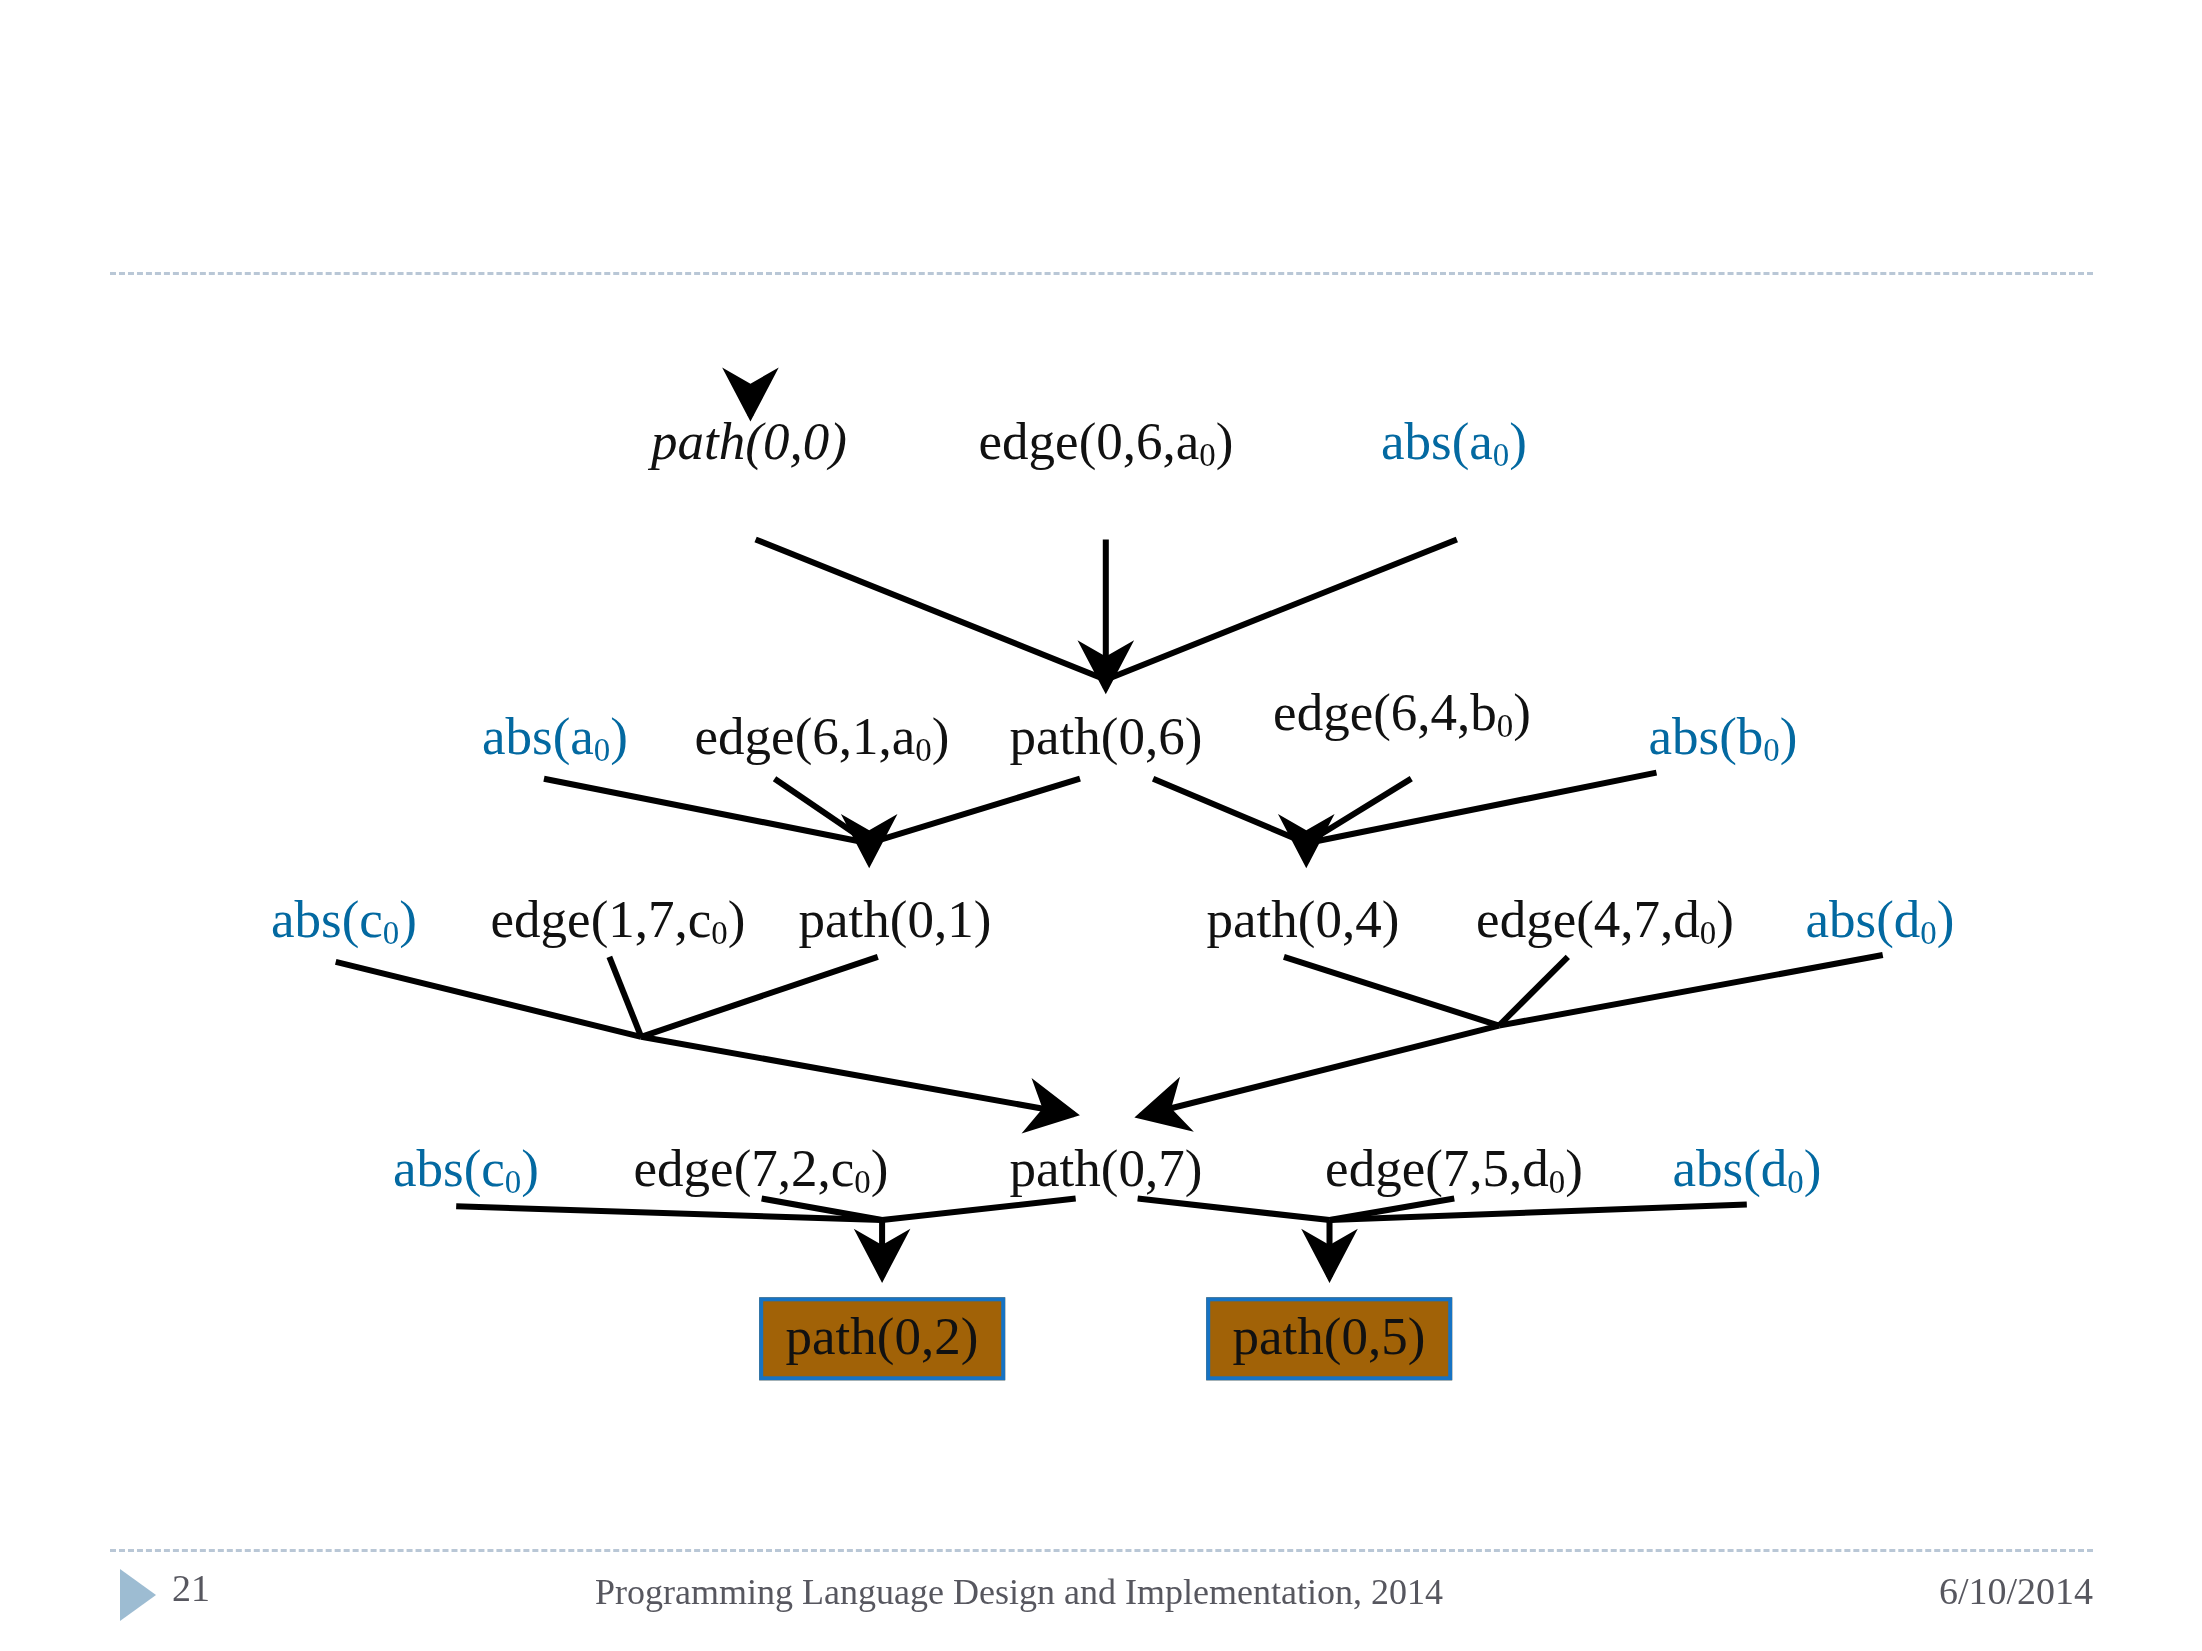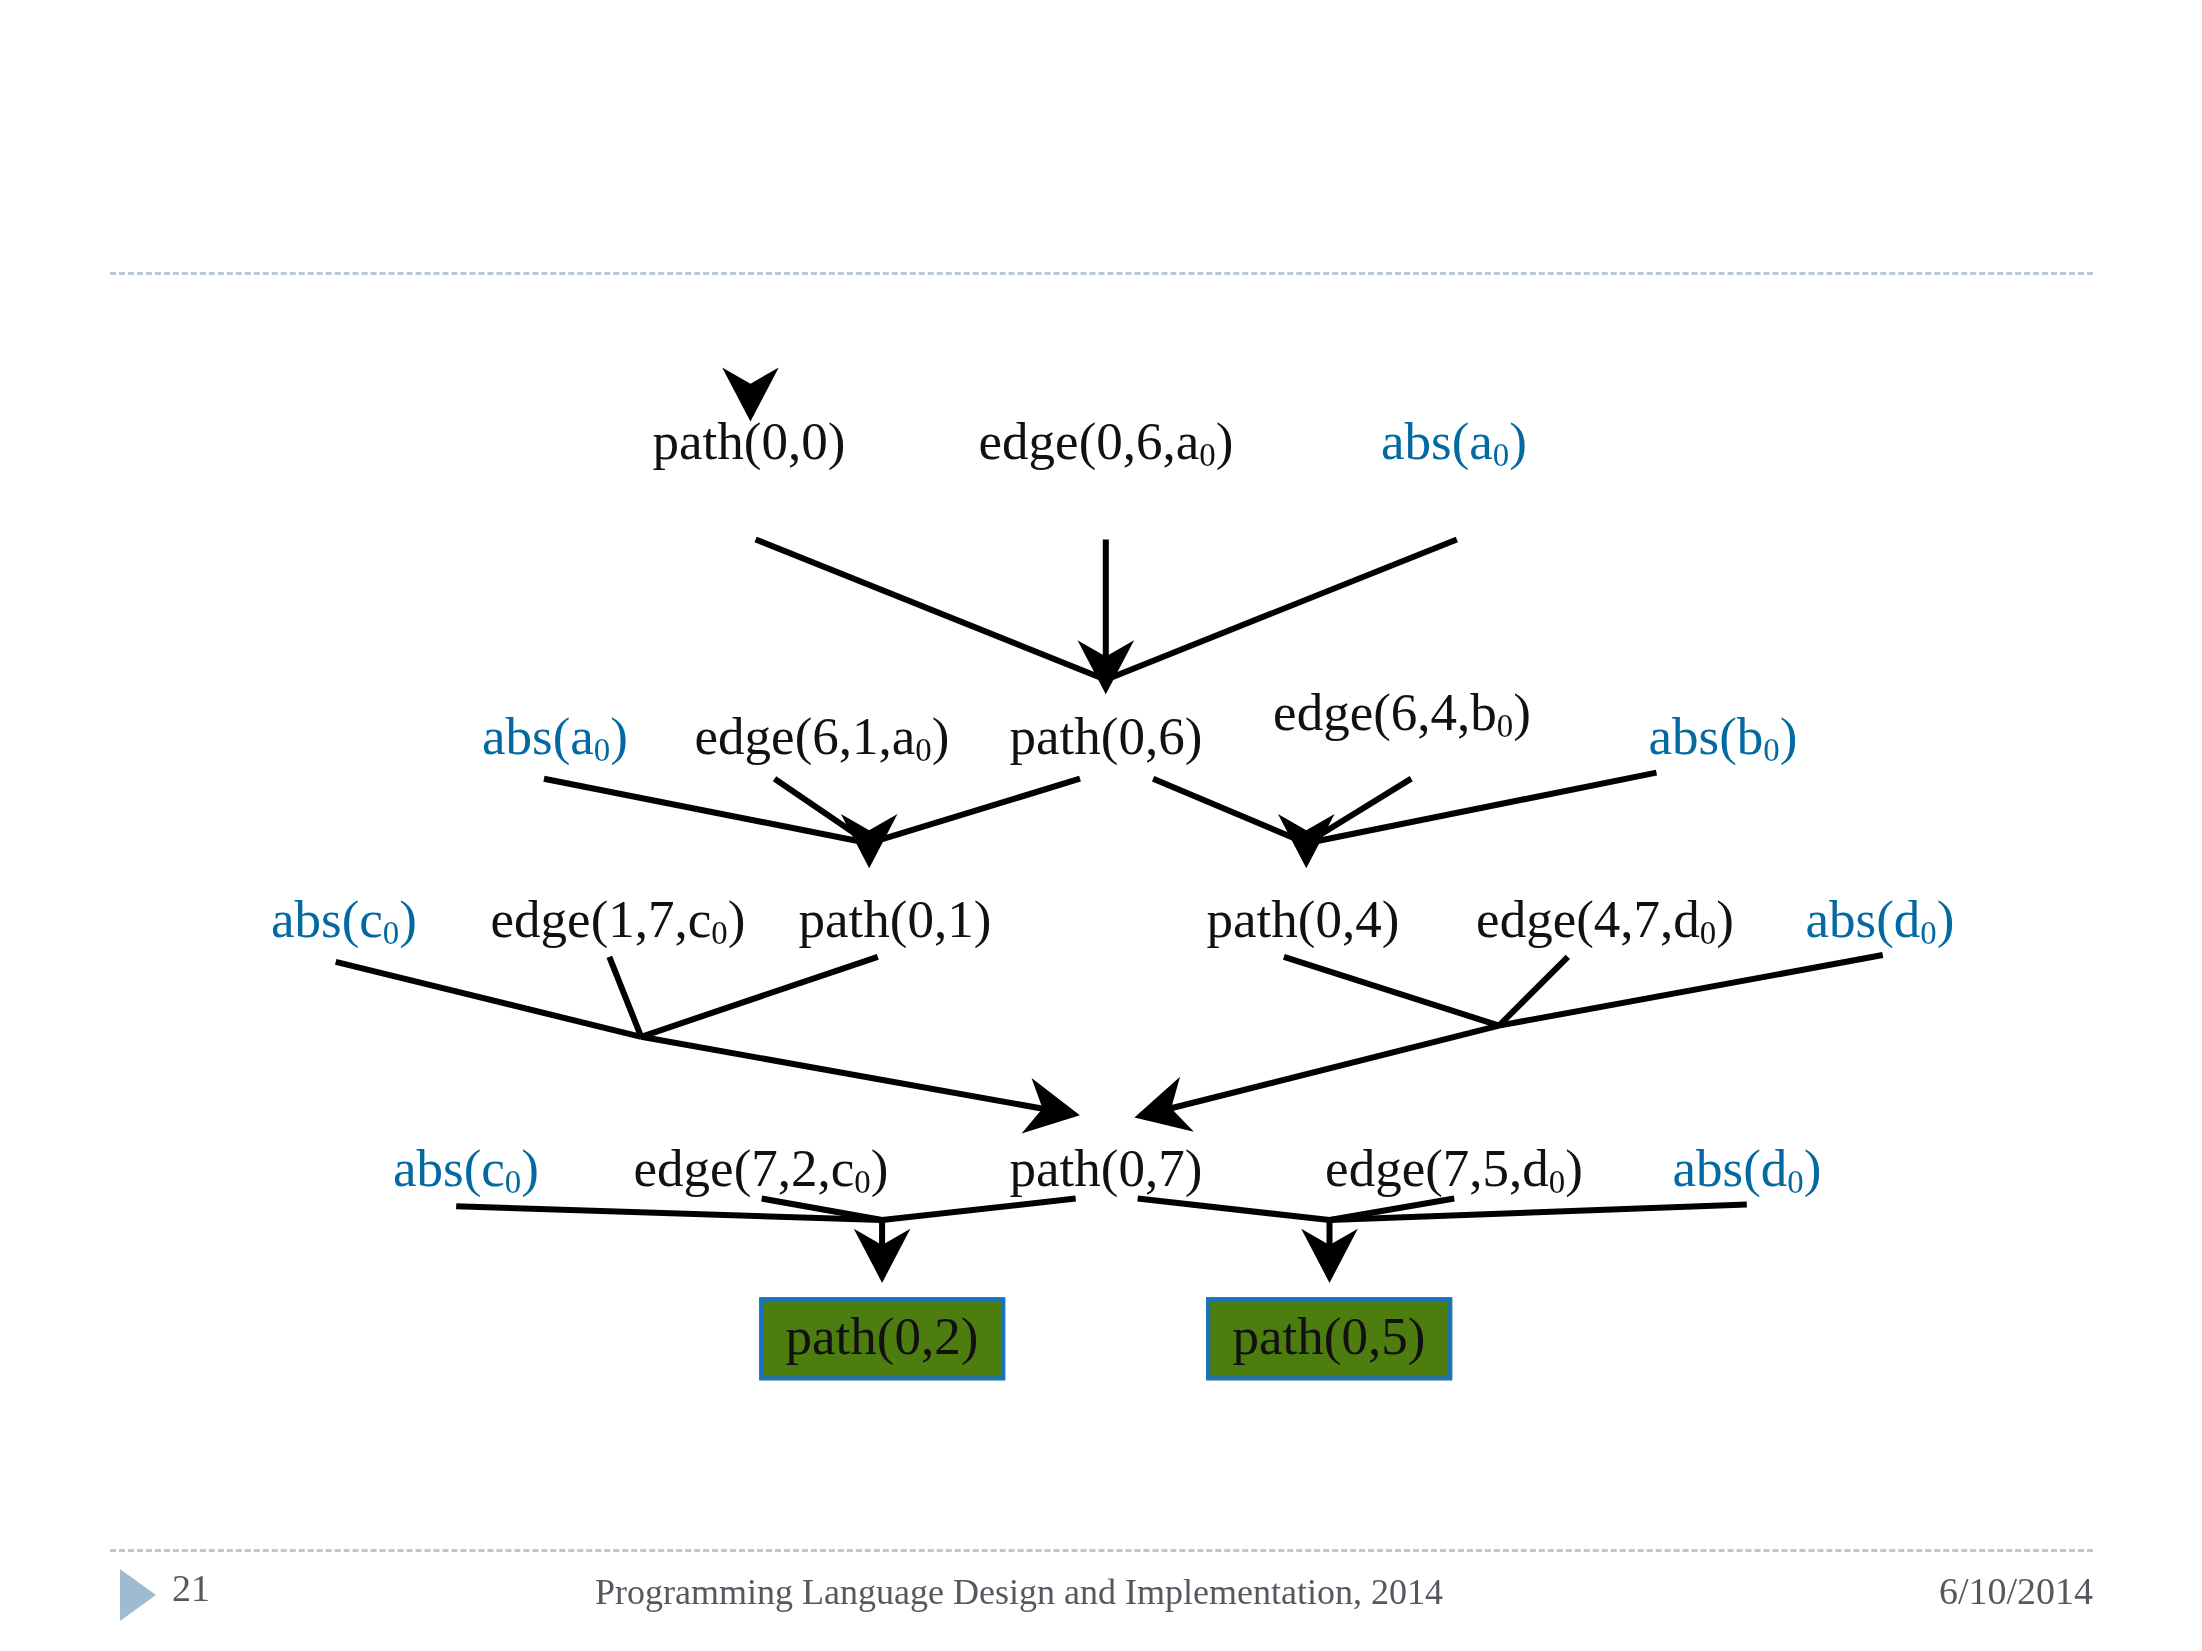--- a/index.html
+++ b/index.html
@@ -79,21 +79,21 @@
     font-size: 0.62em;
     vertical-align: -0.22em;
     line-height: 0;
   }
 
   
   .boxed {
     position: absolute;
     transform: translate(-50%, -50%);
     border: 4.3px solid #1673c4;
-    background: #4d7c0f;
+    background: #a16207;
     padding: 8.6px 22.4px 13.8px 22.4px;
     font-size: 53px;
     line-height: 1;
     color: #111111;
     white-space: nowrap;
     font-family: "Liberation Serif", "DejaVu Serif", serif;
   }
 
   
   .footer-rule {
@@ -200,21 +200,21 @@
         <path d="M1025,1418 L1025,1484" marker-end="url(#ah)"></path>
 
         <line x1="1322" y1="1393" x2="1545" y2="1418"></line>
         <line x1="1690" y1="1393" x2="1545" y2="1418"></line>
         <line x1="2030" y1="1400" x2="1545" y2="1418"></line>
         <path d="M1545,1418 L1545,1484" marker-end="url(#ah)"></path>
       </g>
     </svg>
   </div>
 
-  <div class="node" style="left:749px; top:441px;">
+  <div class="node" style="left:749px; top:441px;font-style:italic;">
     <span>path(0,0)</span>
   </div>
 
   <div class="node" style="left:1106px; top:441px;text-align:center;">
     <span>edge(0,6,a</span><sub>0</sub>)
   </div>
 
   <div class="node green" style="left:1454px; top:441px;">
     <span>abs(a</span><sub>0</sub>)
   </div>

